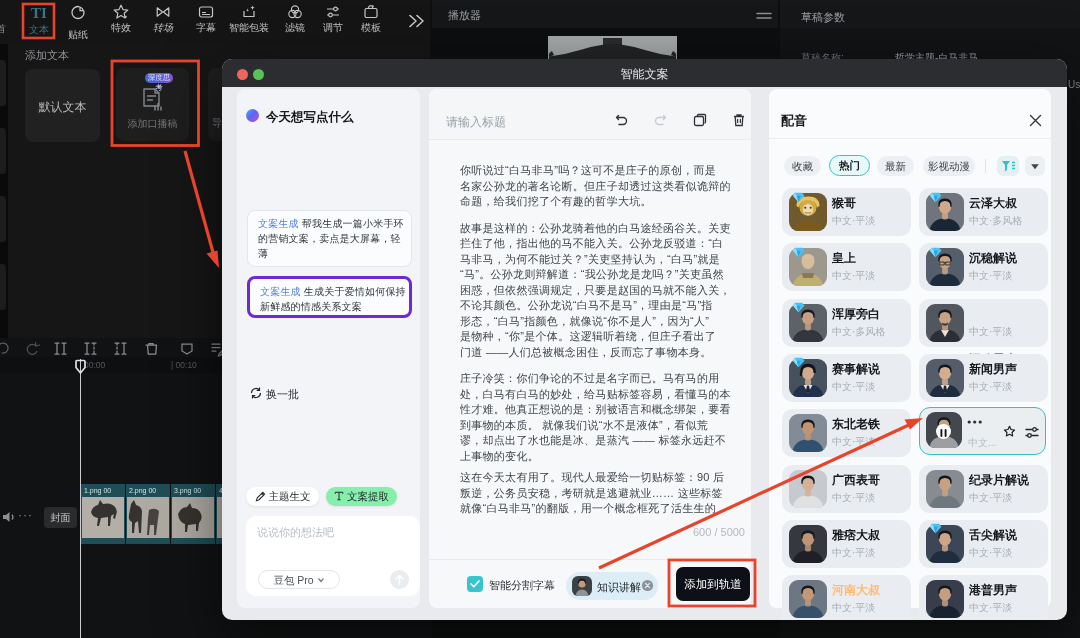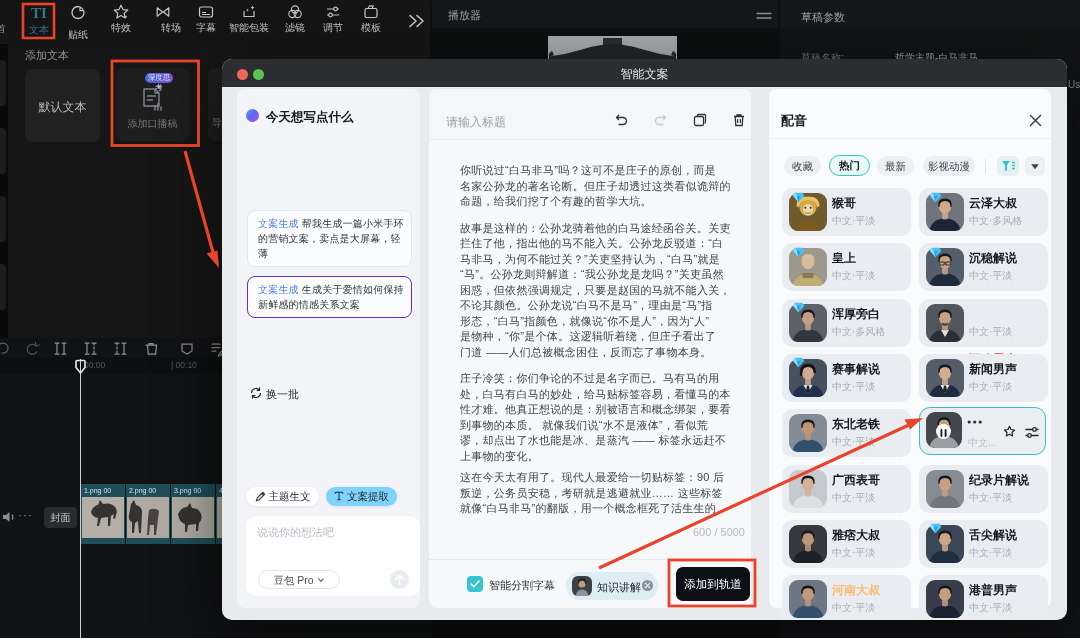--- a/index.html
+++ b/index.html
@@ -23,21 +23,21 @@
       </svg>
   <div style="font-size:10px;color:#bfc1c3;margin-top:8px;">贴纸</div>
 </div>
 <div class="abs" style="left:103px;top:4px;width:36px;text-align:center;">
   <svg width="16" height="16" viewBox="0 0 16 16" style="display:block;margin:0 auto;">
         <path d="M8 1.2 L10 5.6 L14.8 6.1 L11.2 9.3 L12.2 14 L8 11.6 L3.8 14 L4.8 9.3 L1.2 6.1 L6 5.6 Z" fill="none" stroke="#c3c5c7" stroke-width="1.2" stroke-linejoin="round"></path>
         <circle cx="12.8" cy="12.8" r="1" fill="#c3c5c7"></circle>
       </svg>
   <div style="font-size:10px;color:#bfc1c3;margin-top:1px;">特效</div>
 </div>
-<div class="abs" style="left:145px;top:4px;width:36px;text-align:right;">
+<div class="abs" style="left:145px;top:4px;width:36px;text-align:center;font-style:italic;">
   <svg width="16" height="16" viewBox="0 0 16 16" style="display:block;margin:0 auto;">
         <path d="M2.2 3.8 L7.6 8 L2.2 12.2 Z M13.8 3.8 L8.4 8 L13.8 12.2 Z" fill="none" stroke="#c3c5c7" stroke-width="1.2" stroke-linejoin="round"></path>
       </svg>
   <div style="font-size:10px;color:#bfc1c3;margin-top:1px;">转场</div>
 </div>
 <div class="abs" style="left:188px;top:4px;width:36px;text-align:center;">
   <svg width="16" height="16" viewBox="0 0 16 16" style="display:block;margin:0 auto;">
         <rect x="1.5" y="3" width="13" height="10" rx="2" fill="none" stroke="#c3c5c7" stroke-width="1.2"></rect>
         <path d="M4 8.5 h4 M4 10.5 h8" stroke="#c3c5c7" stroke-width="1.1"></path>
       </svg>
@@ -186,32 +186,32 @@
 <div class="abs" style="left:222px;top:59px;width:845px;height:561px;border-radius:10px;background:#e8eaed;box-shadow:0 18px 60px rgba(0,0,0,.55);"></div>
 <div class="abs" style="left:222px;top:59px;width:845px;height:28px;border-radius:10px 10px 0 0;background:#2b2d30;"></div>
 <div class="abs" style="left:237px;top:69px;width:11px;height:11px;border-radius:50%;background:#ef655c;"></div>
 <div class="abs" style="left:253px;top:69px;width:11px;height:11px;border-radius:50%;background:#58c255;"></div>
 <div class="abs" style="left:222px;top:66px;width:845px;text-align:center;font-size:12px;color:#e6e7e9;font-weight:500;">智能文案</div>
 
 <div class="abs" style="left:237px;top:89px;width:183px;height:519px;background:#f2f4f7;border-radius:8px;"></div>
 <div class="abs" style="left:246px;top:109px;width:13px;height:13px;border-radius:50%;background:linear-gradient(135deg,#5b8cf8 20%,#5a68f0 45%,#9a55ea 80%);"></div>
 <div class="abs" style="left:266px;top:109px;font-size:12.5px;font-weight:700;color:#17191d;">今天想写点什么</div>
 <div class="abs" style="left:247px;top:210px;width:165px;height:57px;background:#fbfcfd;border:1px solid #e3e7eb;border-radius:8px;padding:6px 10px;font-size:10px;letter-spacing:.2px;line-height:14.8px;color:#2e343b;white-space:nowrap;"><span style="color:#4f80e8;">文案生成</span> 帮我生成一篇小米手环<br>的营销文案，卖点是大屏幕，轻<br>薄</div>
-<div class="abs" style="left:247px;top:276px;width:165px;height:42px;background:#fbfcfd;border:1px solid #6d28d9;border-radius:8px;padding:6px 10px;font-size:10px;letter-spacing:.2px;line-height:14.8px;color:#2e343b;white-space:nowrap;"><span style="color:#4f80e8;">文案生成</span> 生成关于爱情如何保持<br>新鲜感的情感关系文案</div>
+<div class="abs" style="left:247px;top:276px;width:165px;height:42px;background:#fbfcfd;border:3px solid #6d28d9;border-radius:8px;padding:6px 10px;font-size:10px;letter-spacing:.2px;line-height:14.8px;color:#2e343b;white-space:nowrap;"><span style="color:#4f80e8;">文案生成</span> 生成关于爱情如何保持<br>新鲜感的情感关系文案</div>
 <svg class="abs" style="left:250px;top:387px;" width="12" height="12" viewBox="0 0 12 12">
       <path d="M1.5 6 a4.5 4.5 0 0 1 8-2.8 M10.5 6 a4.5 4.5 0 0 1 -8 2.8" fill="none" stroke="#23272d" stroke-width="1.2"></path>
       <path d="M9.5 0.6 v2.8 h-2.8 M2.5 11.4 v-2.8 h2.8" fill="none" stroke="#23272d" stroke-width="1.2"></path>
     </svg>
 <div class="abs" style="left:266px;top:387px;font-size:11px;color:#23272d;">换一批</div>
 
 <div class="abs" style="left:246px;top:487px;width:73px;height:19px;background:#fff;border-radius:10px;box-shadow:0 1px 3px rgba(0,0,0,.08);font-size:10.5px;color:#25292f;line-height:19px;text-align:center;"><svg width="11" height="11" viewBox="0 0 12 12" style="vertical-align:-1.5px;">
         <path d="M1.5 10.5 l1-3 5.5-5.5 2 2 -5.5 5.5 Z M7 3 l2 2" fill="none" stroke="#25292f" stroke-width="1.1"></path>
         <path d="M8.2 1 l2.8 2.8" stroke="#25292f" stroke-width="1.1"></path>
       </svg> 主题生文</div>
-<div class="abs" style="left:326px;top:487px;width:71px;height:19px;background:#7dd3fc;border-radius:10px;box-shadow:0 1px 3px rgba(0,0,0,.08);font-size:10.5px;color:#25292f;line-height:19px;text-align:center;"><svg width="10" height="10" viewBox="0 0 12 12" style="vertical-align:-1px;">
+<div class="abs" style="left:326px;top:487px;width:71px;height:19px;background:#86efac;border-radius:10px;box-shadow:0 1px 3px rgba(0,0,0,.08);font-size:10.5px;color:#25292f;line-height:19px;text-align:center;"><svg width="10" height="10" viewBox="0 0 12 12" style="vertical-align:-1px;">
         <path d="M1.5 3.5 V1.5 h9 v2 M6 1.5 v9 M4 10.5 h4" fill="none" stroke="#25292f" stroke-width="1.2"></path>
       </svg> 文案提取</div>
 
 <div class="abs" style="left:246px;top:516px;width:174px;height:80px;background:#fff;border-radius:10px;"></div>
 <div class="abs" style="left:257px;top:525px;font-size:11px;color:#b5bbc3;">说说你的想法吧</div>
 <div class="abs" style="left:258px;top:570px;width:82px;height:19px;border:1px solid #e2e6ea;border-radius:10px;font-size:10.5px;color:#4b5157;line-height:18px;text-align:center;">豆包 Pro <svg width="8" height="8" viewBox="0 0 8 8" style="vertical-align:0px;">
         <path d="M1.5 2.5 L4 5.5 L6.5 2.5" fill="none" stroke="#707880" stroke-width="1.2"></path>
       </svg></div>
 <div class="abs" style="left:390px;top:570px;width:19px;height:19px;border-radius:50%;background:#e9ecf0;"></div>
 <svg class="abs" style="left:394px;top:573.5px;" width="11" height="12" viewBox="0 0 11 12">

